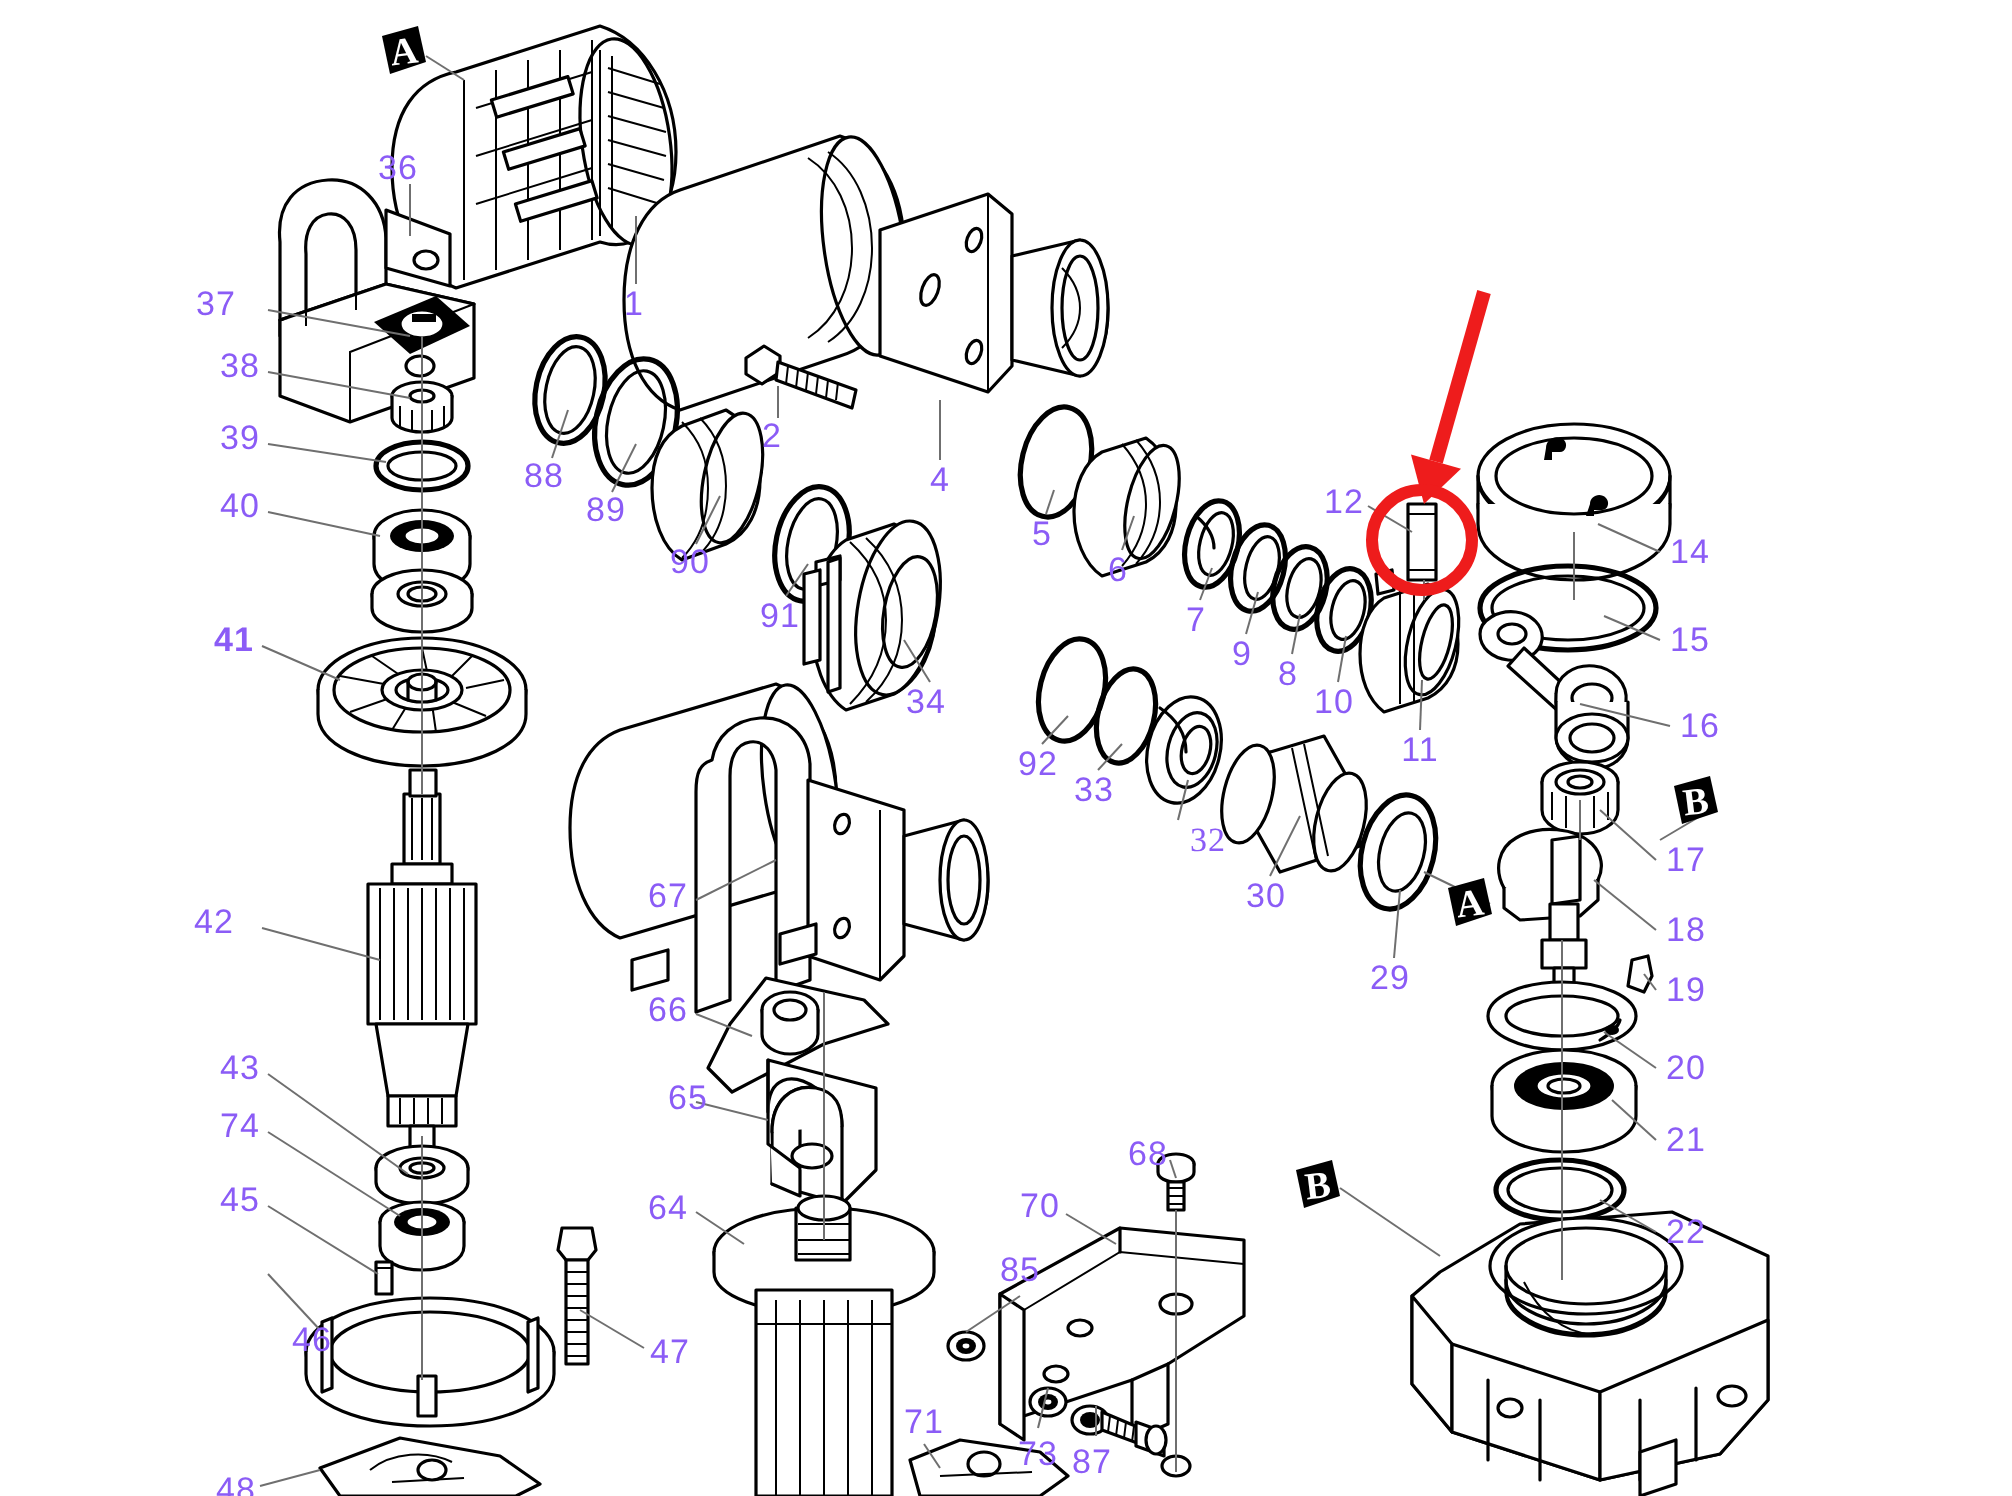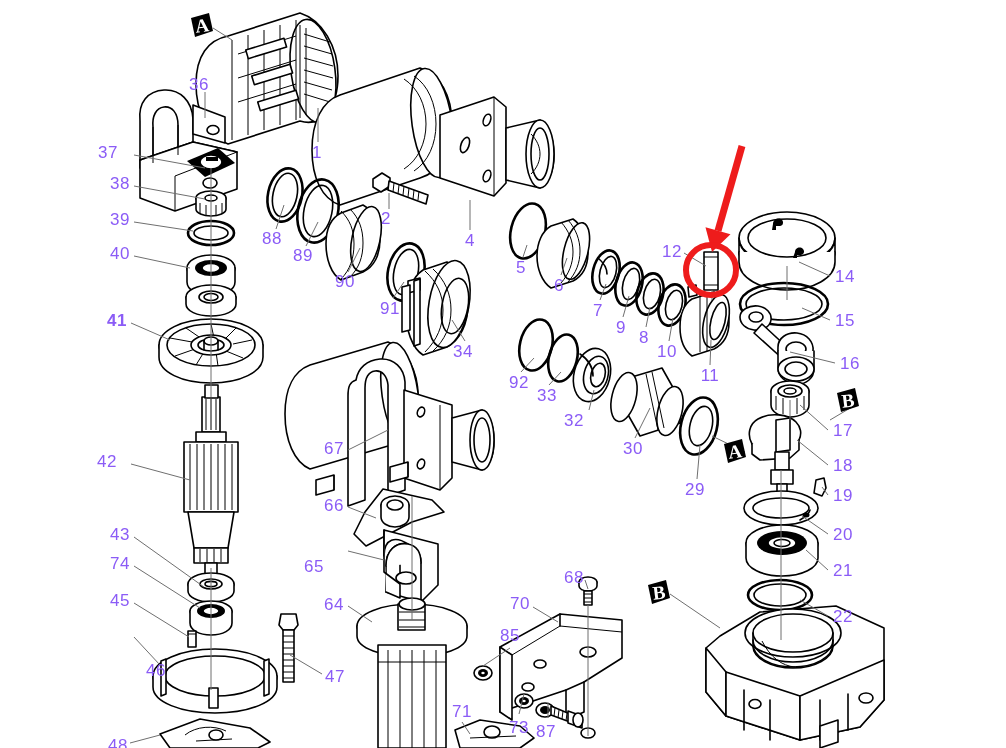--- a/index.html
+++ b/index.html
@@ -564,35 +564,35 @@
       <div class="lbl" style="left: 559px; top: 285px;">6</div>
       <div class="lbl" style="left: 598px; top: 310px;">7</div>
       <div class="lbl" style="left: 621px; top: 327px;">9</div>
       <div class="lbl" style="left: 644px; top: 337px;">8</div>
       <div class="lbl" style="left: 667px; top: 351px;">10</div>
       <div class="lbl" style="left: 710px; top: 375px;">11</div>
       <div class="lbl" style="left: 672px; top: 251px;">12</div>
       <div class="lbl" style="left: 463px; top: 351px;">34</div>
       <div class="lbl" style="left: 519px; top: 382px;">92</div>
       <div class="lbl" style="left: 547px; top: 395px;">33</div>
-      <div class="lbl" style="left: 574px; top: 420px;">32</div>
+      <div class="lbl" style="left: 604px; top: 420px; font-family: Liberation Serif, serif;">32</div>
       <div class="lbl" style="left: 633px; top: 448px;">30</div>
       <div class="lbl" style="left: 695px; top: 489px;">29</div>
       <div class="lbl" style="left: 845px; top: 276px;">14</div>
       <div class="lbl" style="left: 845px; top: 320px;">15</div>
       <div class="lbl" style="left: 850px; top: 363px;">16</div>
       <div class="lbl" style="left: 843px; top: 430px;">17</div>
       <div class="lbl" style="left: 843px; top: 465px;">18</div>
       <div class="lbl" style="left: 843px; top: 495px;">19</div>
       <div class="lbl" style="left: 843px; top: 534px;">20</div>
       <div class="lbl" style="left: 843px; top: 570px;">21</div>
       <div class="lbl" style="left: 843px; top: 616px;">22</div>
       <div class="lbl" style="left: 334px; top: 448px;">67</div>
       <div class="lbl" style="left: 334px; top: 505px;">66</div>
-      <div class="lbl" style="left: 314px; top: 549px; margin-top: 17px;">65</div>
+      <div class="lbl" style="left: 344px; top: 549px;">65</div>
       <div class="lbl" style="left: 334px; top: 604px;">64</div>
       <div class="lbl" style="left: 335px; top: 676px;">47</div>
       <div class="lbl" style="left: 510px; top: 635px;">85</div>
       <div class="lbl" style="left: 519px; top: 727px;">73</div>
       <div class="lbl" style="left: 546px; top: 731px;">87</div>
       <div class="lbl" style="left: 574px; top: 577px;">68</div>
       <div class="lbl" style="left: 520px; top: 603px;">70</div>
       <div class="lbl" style="left: 462px; top: 711px;">71</div>
       <div class="lbl" style="left: 118px; top: 745px;">48</div>
     </div>

